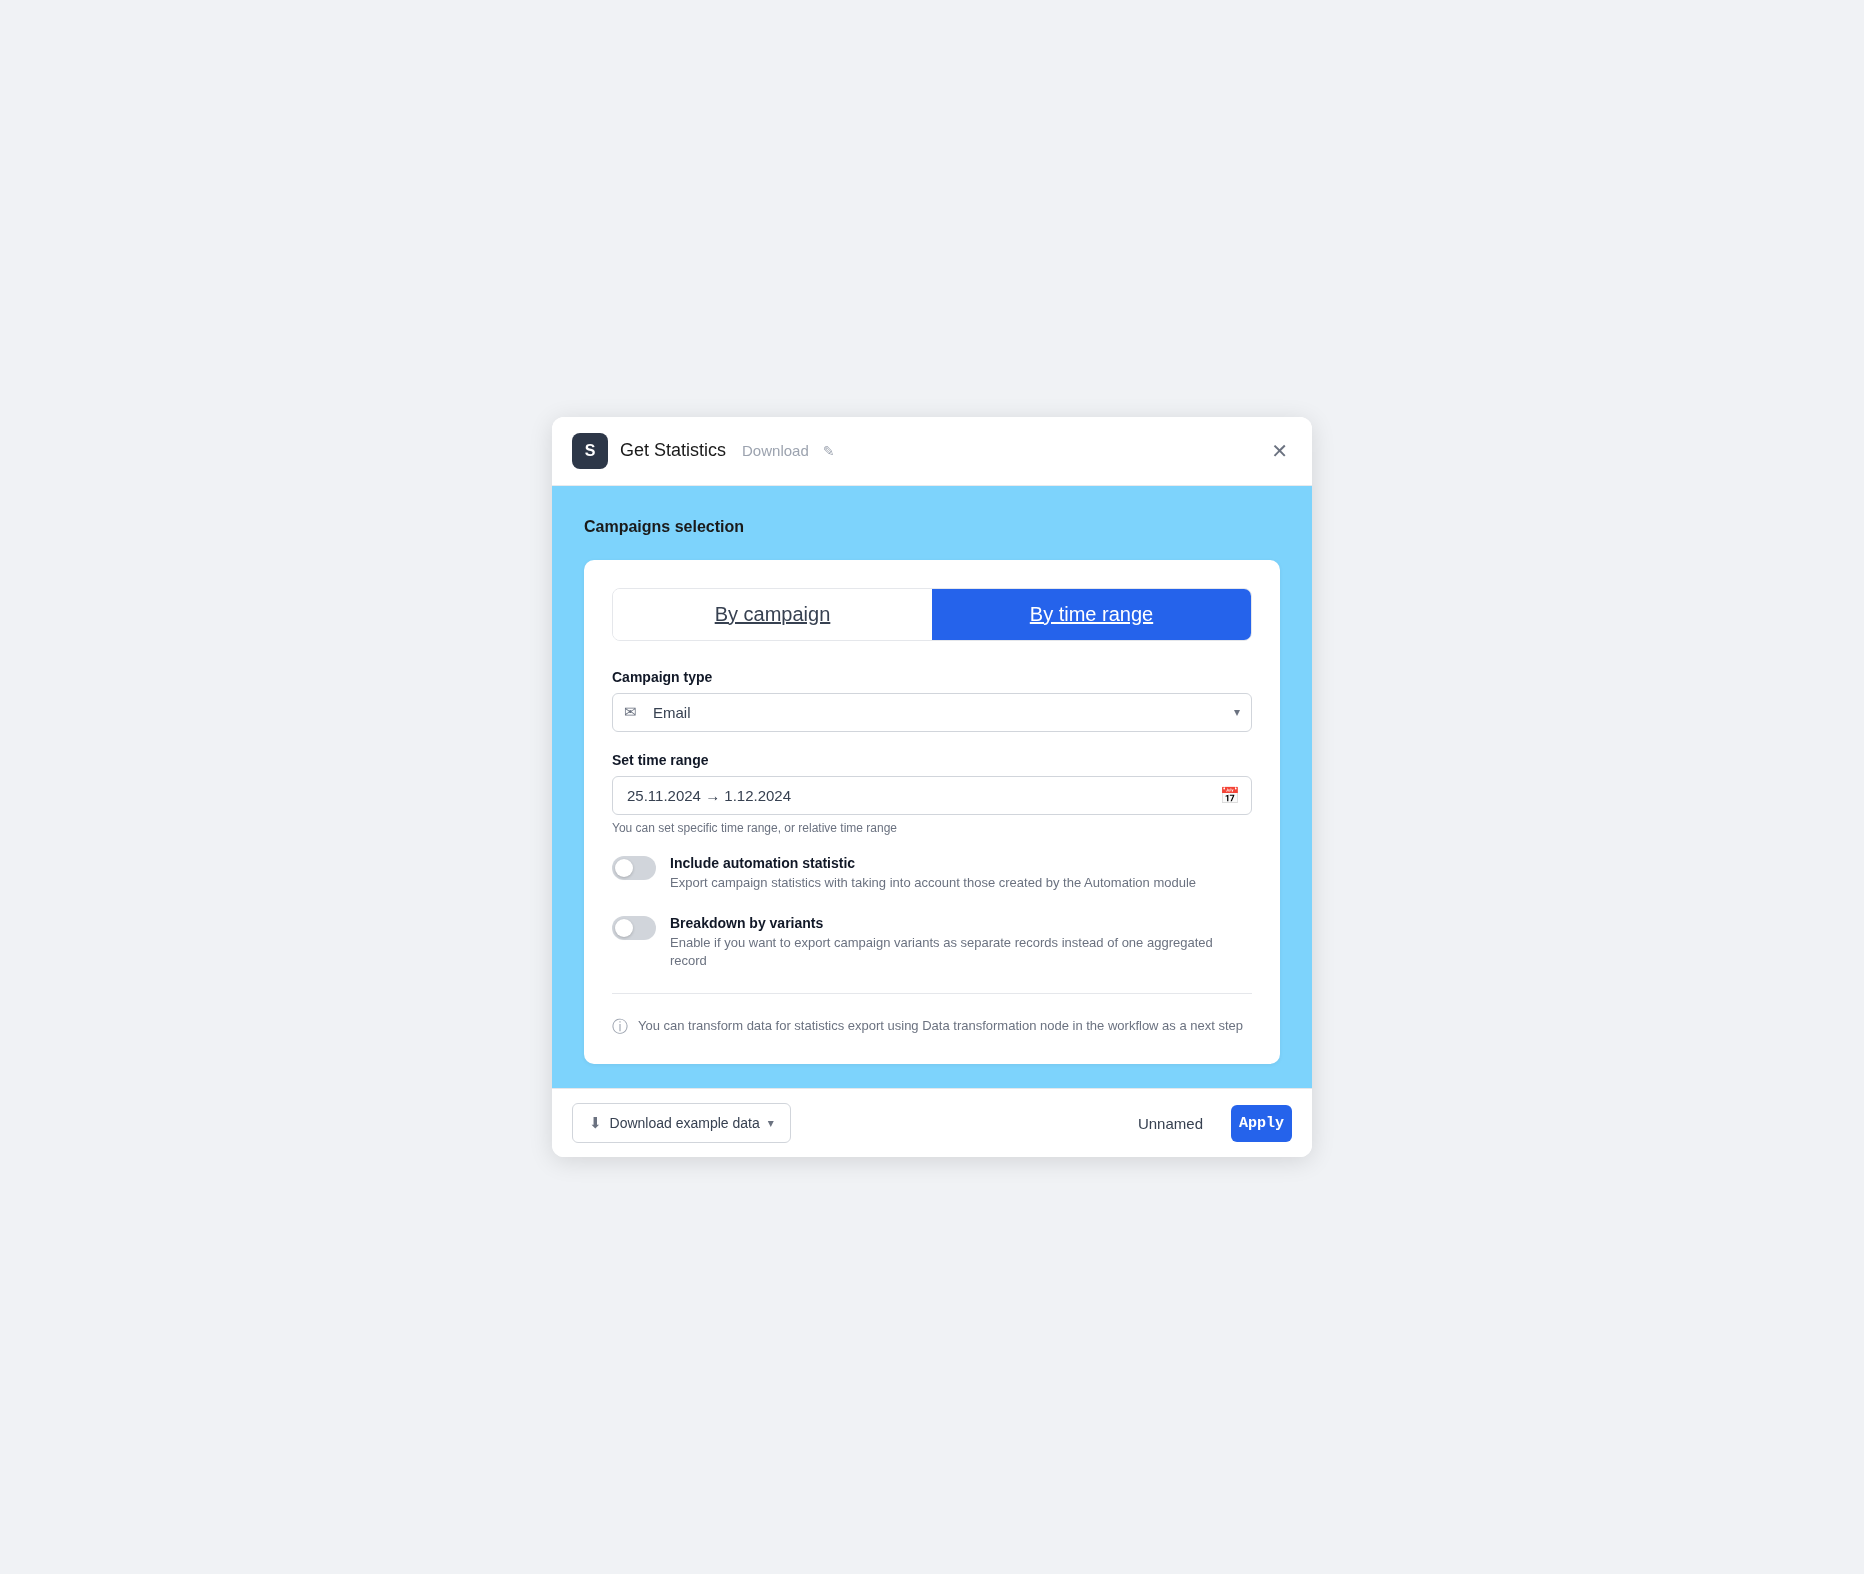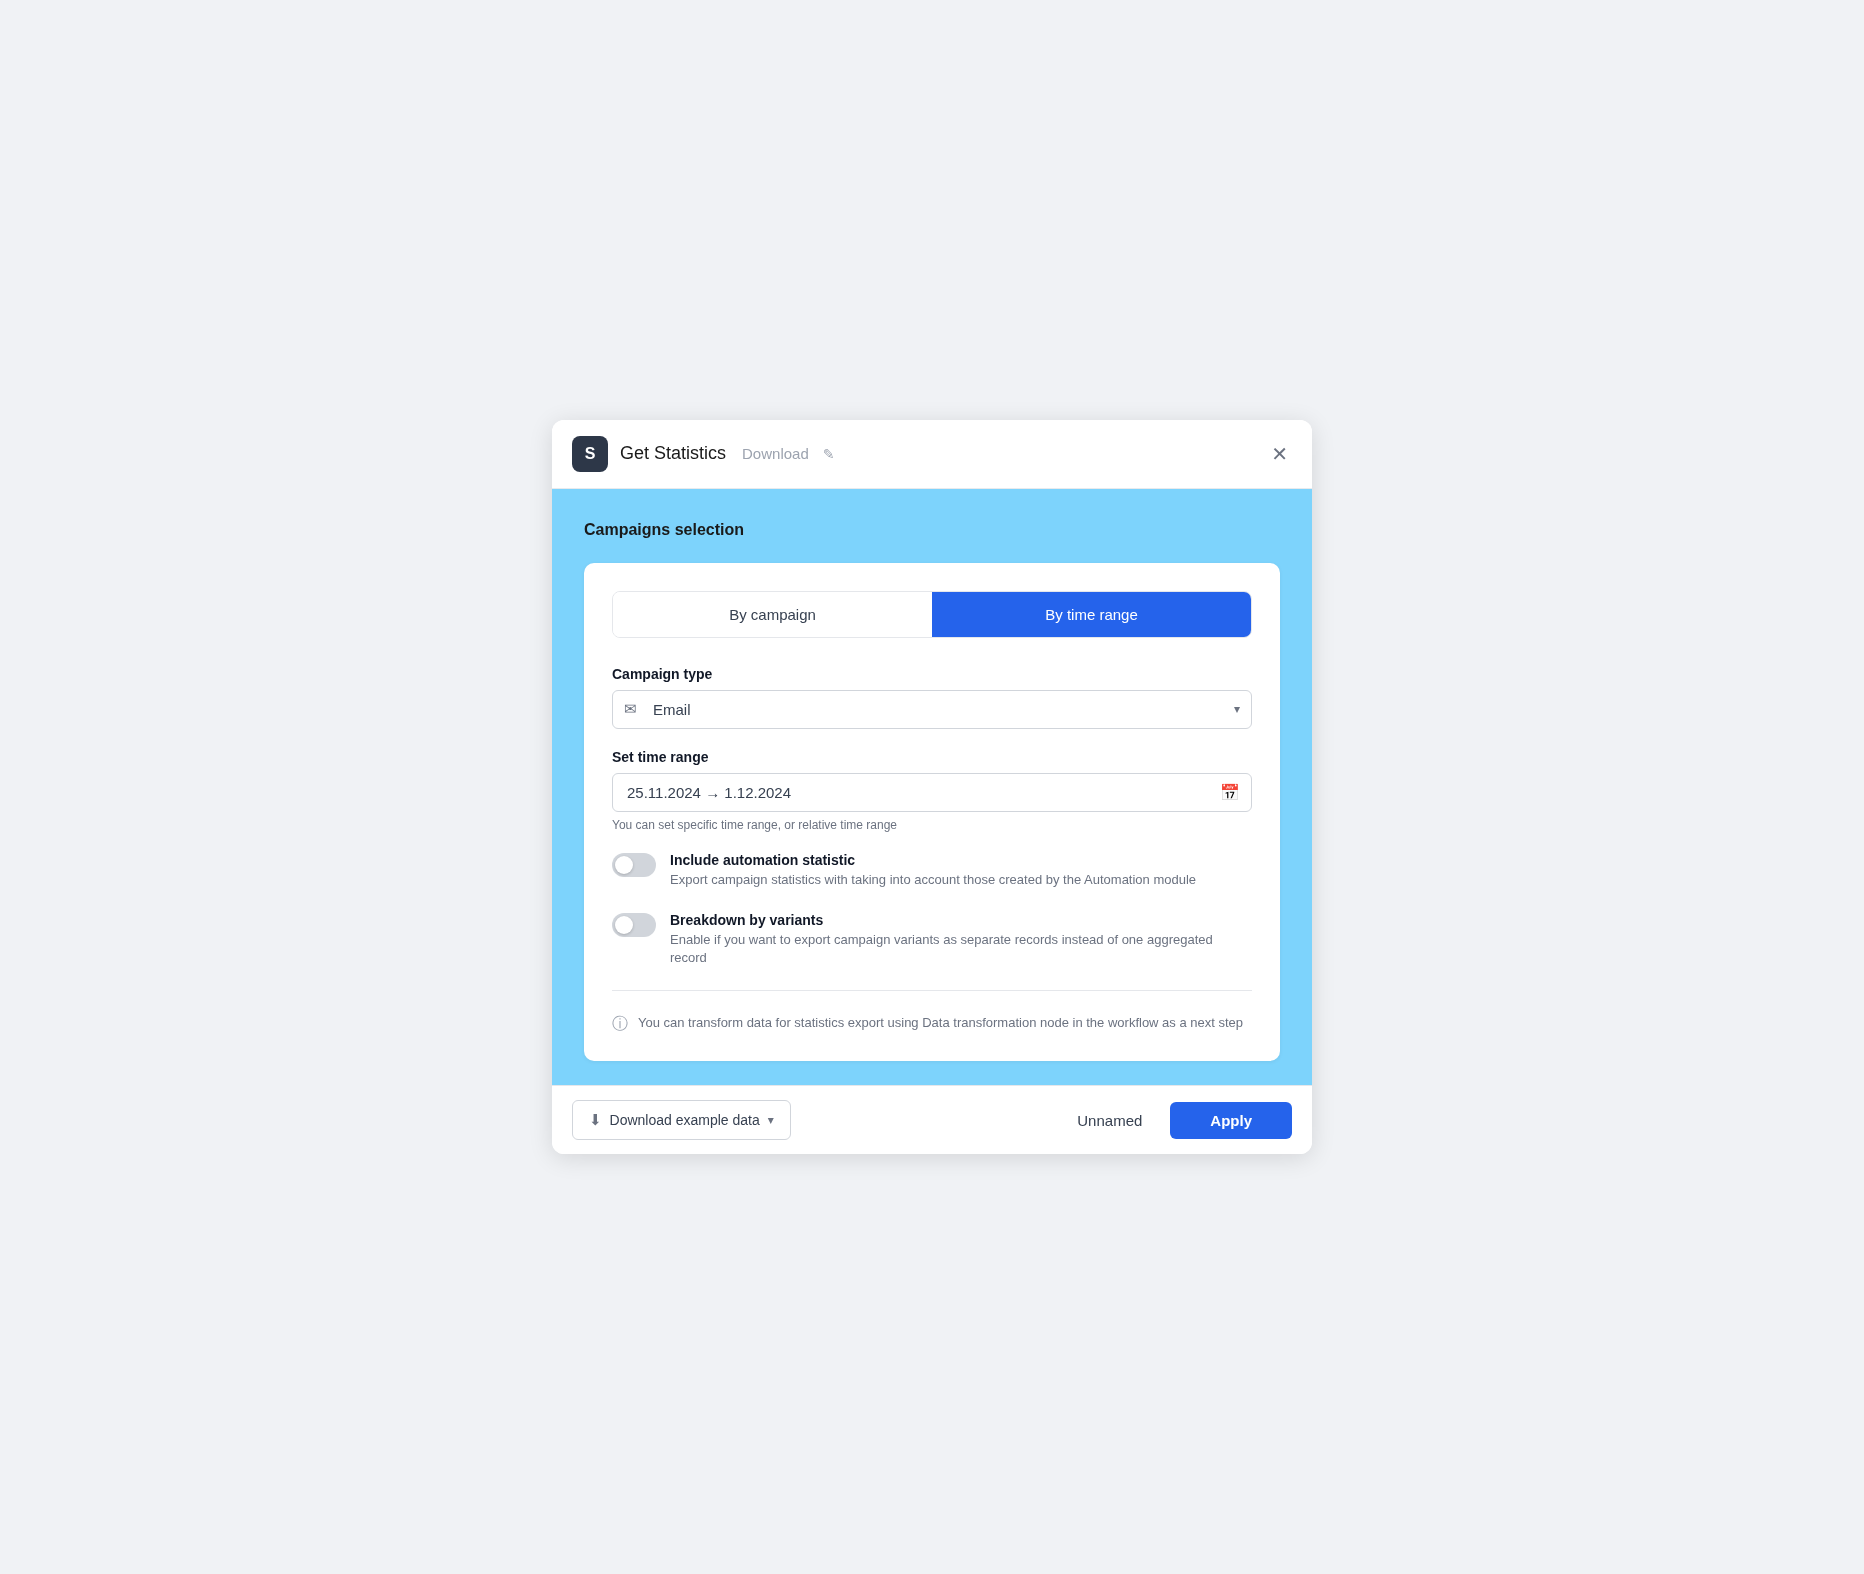--- a/index.html
+++ b/index.html
@@ -93,23 +93,24 @@
       border: 1px solid #e5e7eb;
       border-radius: 8px;
       overflow: hidden;
       margin-bottom: 28px;
     }
     .tab-btn {
       flex: 1;
       padding: 14px 20px;
       border: none;
       cursor: pointer;
-      font-size: 15px;
+      font-size: 20px;
       font-weight: 500;
       transition: background 0.15s, color 0.15s;
+      text-decoration: underline;
     }
     .tab-btn.inactive {
       background: #fff;
       color: #374151;
     }
     .tab-btn.active {
       background: #2563eb;
       color: #fff;
     }
     .field-group {
@@ -291,26 +292,26 @@
       font-size: 15px;
       color: #374151;
       cursor: pointer;
       border-radius: 6px;
       font-family: inherit;
     }
     .apply-btn {
       background: #2563eb;
       color: #fff;
       border: none;
-      padding: 10px 40px;
+      padding: 10px 8px;
       border-radius: 6px;
       font-size: 15px;
       font-weight: 600;
       cursor: pointer;
-      font-family: Liberation Sans, sans-serif;
+      font-family: Liberation Mono, monospace;
     }
   </style>
 </head>
 <body>
 
 <div class="modal">
 
   <div class="modal-header">
     <div class="app-icon">S</div>
     <span class="header-title">Get Statistics</span>

